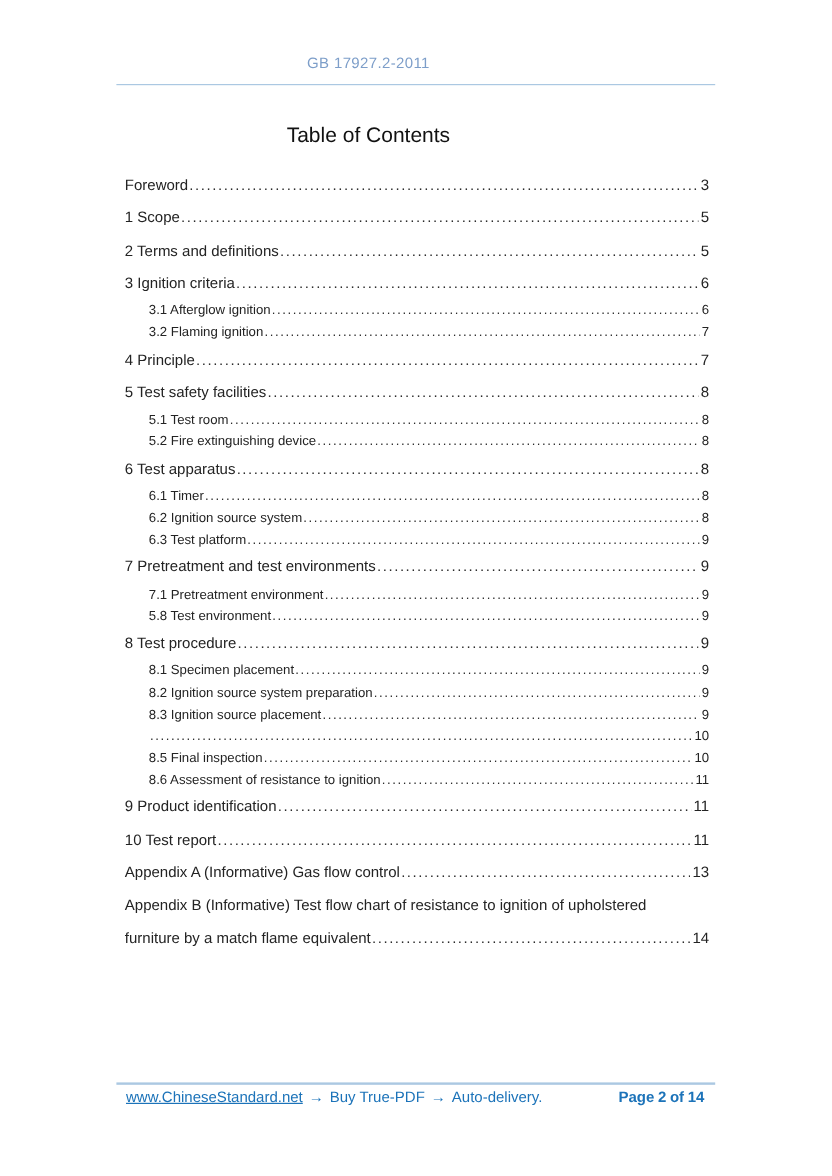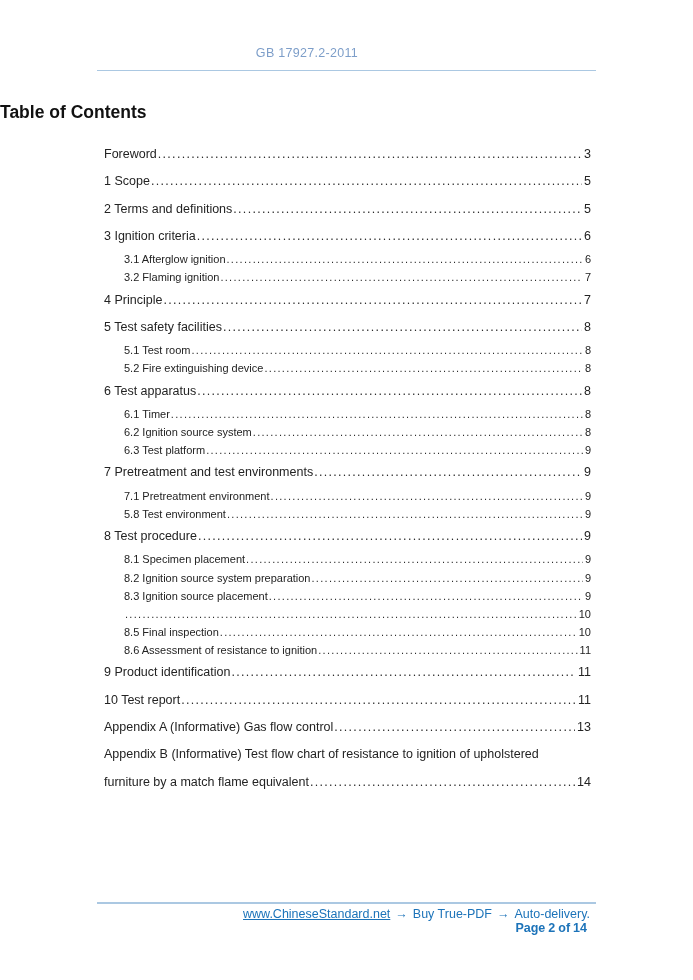--- a/index.html
+++ b/index.html
@@ -32,22 +32,23 @@
     left: 97px;
     width: 499px;
     height: 1px;
     background: #abc8e2;
   }
   .doc-title {
     position: absolute;
     top: 102px;
     left: 0;
     right: 0;
+    text-align: center;
     font-size: 17.5px;
-    font-weight: bold;
+    font-weight: normal;
     color: #111111;
   }
   .toc-list {
     position: absolute;
     top: 141px;
     left: 104px;
     width: 487px;
   }
   .toc-row {
     display: flex;
@@ -85,25 +86,24 @@
   .footer {
     position: absolute;
     top: 902px;
     left: 97px;
     width: 499px;
     box-sizing: border-box;
     border-top: 2px solid #abc8e2;
     padding: 3px 6px 0 8px;
     display: flex;
     justify-content: space-between;
-    align-items: flex-end;
+    align-items: flex-start;
     font-size: 12.5px;
     color: #1c73b9;
     white-space: nowrap;
-    flex-direction: column;
   }
   .footer a, .footer-link {
     color: #1c73b9;
     text-decoration: underline;
     cursor: pointer;
   }
   .footer .sep {
     margin: 0 5px;
   }
   .footer .pg-num {

